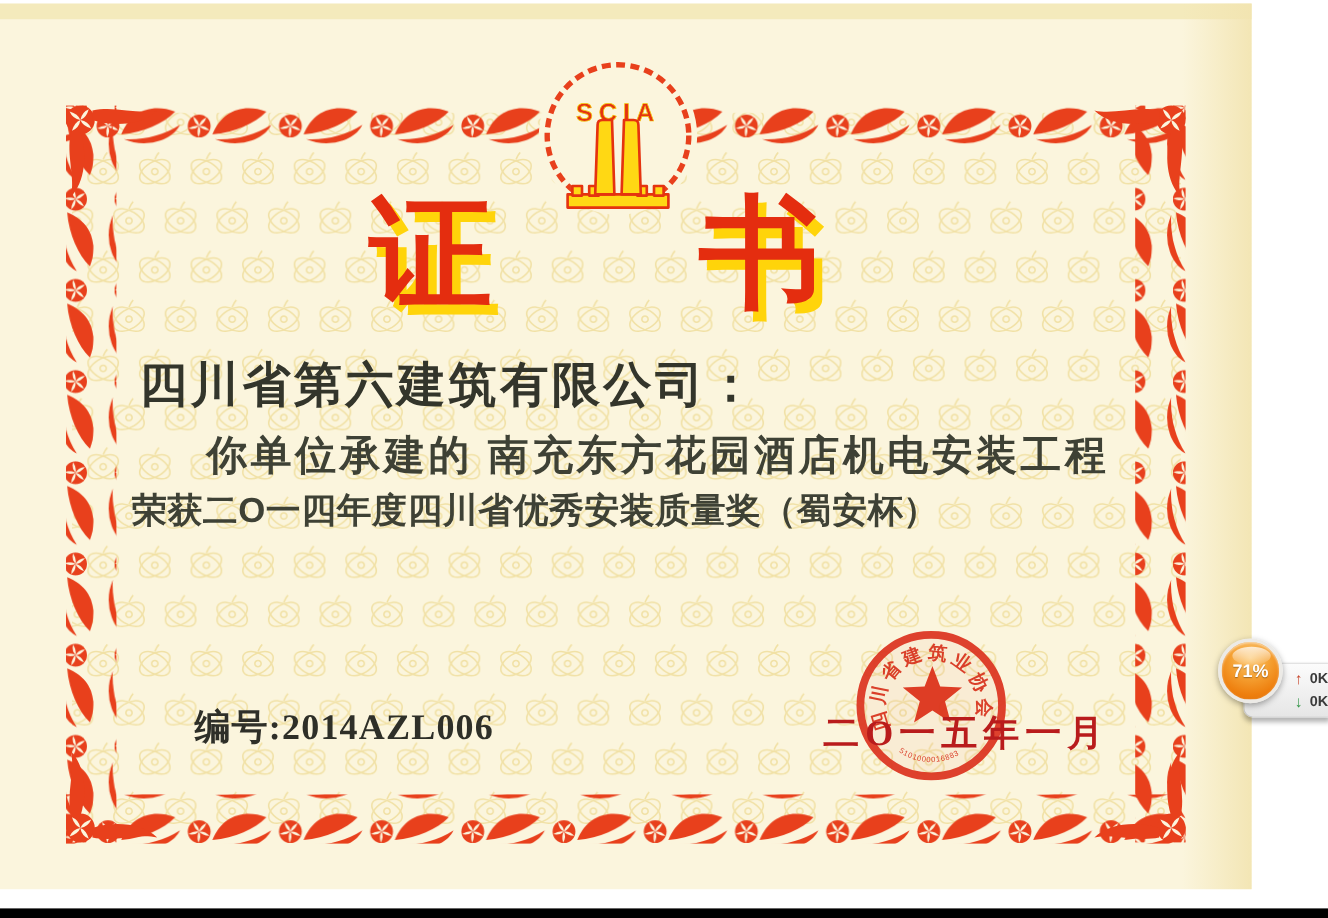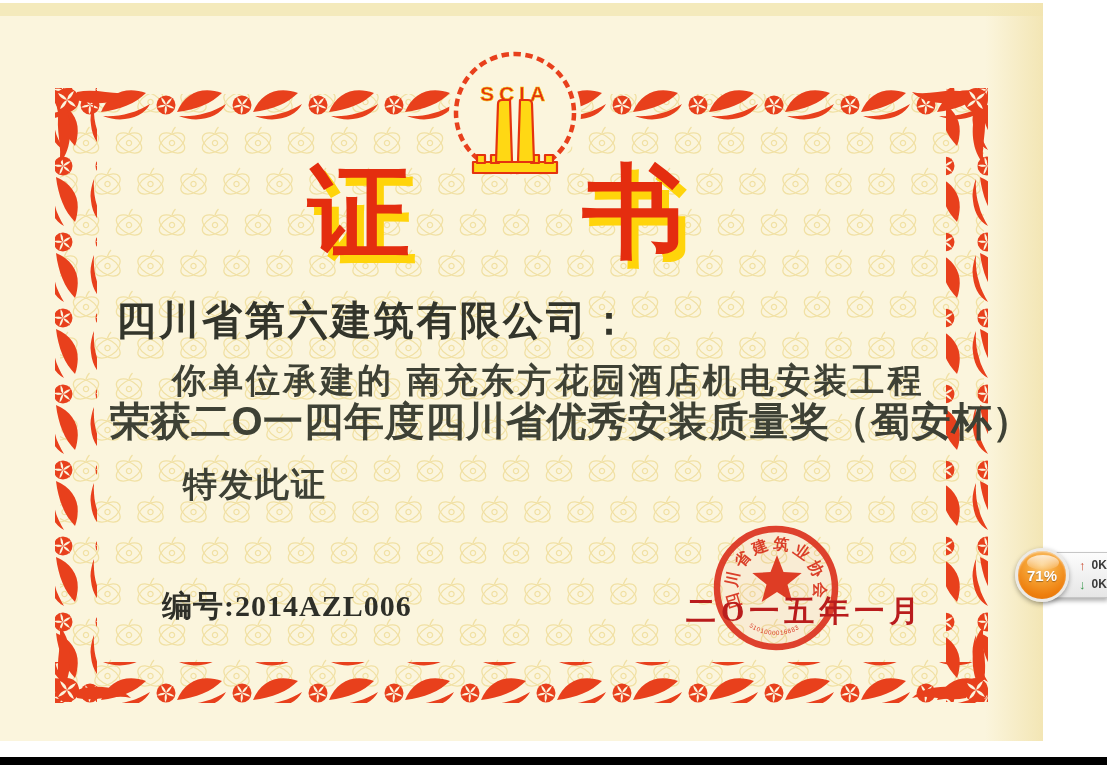--- a/index.html
+++ b/index.html
@@ -9,38 +9,38 @@
   .abs{position:absolute;}
   
   .cert-title{left:308px;top:160px;display:flex;gap:172px;
     font-family:"DejaVu Serif","Liberation Serif",serif;font-weight:bold;
     font-size:102px;line-height:1;color:#E42D0F;text-shadow:7px 8px 0 #FFD40A;}
   .recipient{left:116px;top:297px;font-family:"Liberation Serif",serif;font-weight:800;
     font-size:40px;line-height:1.2;color:#33352B;letter-spacing:3px;white-space:nowrap;}
   .bodyline{font-family:"Liberation Sans",sans-serif;font-weight:600;color:#3E4135;
     white-space:nowrap;line-height:1.2;}
   .body1{left:172px;top:360px;font-size:34px;letter-spacing:3px;}
-  .body2{left:110px;top:397px;font-size:40px;letter-spacing:0.5px;}
+  .body2{left:110px;top:409px;font-size:29px;letter-spacing:0.5px;}
   .body3{left:183px;top:464px;font-size:34px;letter-spacing:2px;}
   .serial{left:162px;top:586px;font-family:"Liberation Serif",serif;font-weight:700;
     font-size:30px;color:#2E2F28;letter-spacing:1px;white-space:nowrap;text-align:right;}
   .issue-date{left:686px;top:591px;font-family:"Liberation Serif",serif;font-weight:700;
     font-size:30px;color:#b91c1c;letter-spacing:5px;white-space:nowrap;z-index:5;}
   
   .black-strip{left:0;top:757px;width:1107px;height:8px;background:#000;}
   
   .widget-panel{left:1036px;top:552px;width:71px;height:44px;background:linear-gradient(#FCFCFC,#E6E6E6);
     border:1px solid #C6C6C6;border-right:none;border-radius:8px 0 0 8px;
     box-shadow:0 3px 4px rgba(0,0,0,0.30);z-index:10;}
   .widget-row{position:absolute;left:42px;display:flex;align-items:center;gap:6px;height:20px;}
   .widget-row.up{top:2px;} .widget-row.down{top:21px;}
   .arrow{font-size:13px;font-weight:bold;line-height:1;}
   .arrow.up{color:#C94A30;} .arrow.down{color:#38984C;}
   .speed-val{font-size:12px;font-weight:700;color:#3A3A3A;}
-  .widget-ball{left:1015px;top:548px;width:54px;height:54px;border-radius:50%;
+  .widget-ball{left:1015px;top:532px;width:54px;height:54px;border-radius:50%;
     background:radial-gradient(circle at 50% 28%, #FCCB7A 0%, #F5A133 38%, #EE7F0E 72%, #DE6C05 100%);
     border:3px solid #ECEAE6;box-sizing:border-box;
     box-shadow:0 2px 5px rgba(0,0,0,0.35), inset 0 1px 2px rgba(255,255,255,0.6);
     display:flex;align-items:center;justify-content:center;z-index:11;}
   .widget-ball .gloss{position:absolute;left:9px;top:4px;width:32px;height:15px;border-radius:50%;
     background:linear-gradient(rgba(255,255,255,0.75),rgba(255,255,255,0.05));}
   .widget-percent{color:#fff;font-size:15px;font-weight:bold;text-shadow:0 1px 1px rgba(0,0,0,0.35);
     position:relative;}
 </style>
 </head>
@@ -160,21 +160,20 @@
 
   <div class="abs cert-title">
     <span>证</span>
     <span>书</span>
   </div>
 
   <div class="abs bodyline body1">你单位承建的 南充东方花园酒店机电安装工程</div>
 
   <div class="abs recipient">四川省第六建筑有限公司：</div>
   <div class="abs bodyline body2">荣获二O一四年度四川省优秀安装质量奖（蜀安杯）</div>
-  <div class="abs bodyline body3">特发此证</div>
 
   <div class="abs serial">编号:2014AZL006</div>
 
   <div class="abs issue-date">二O一五年一月</div>
 
   <div class="abs widget-panel">
     <div class="widget-row up">
       <span class="arrow up">↑</span>
       <span class="speed-val">0K</span>
     </div>

